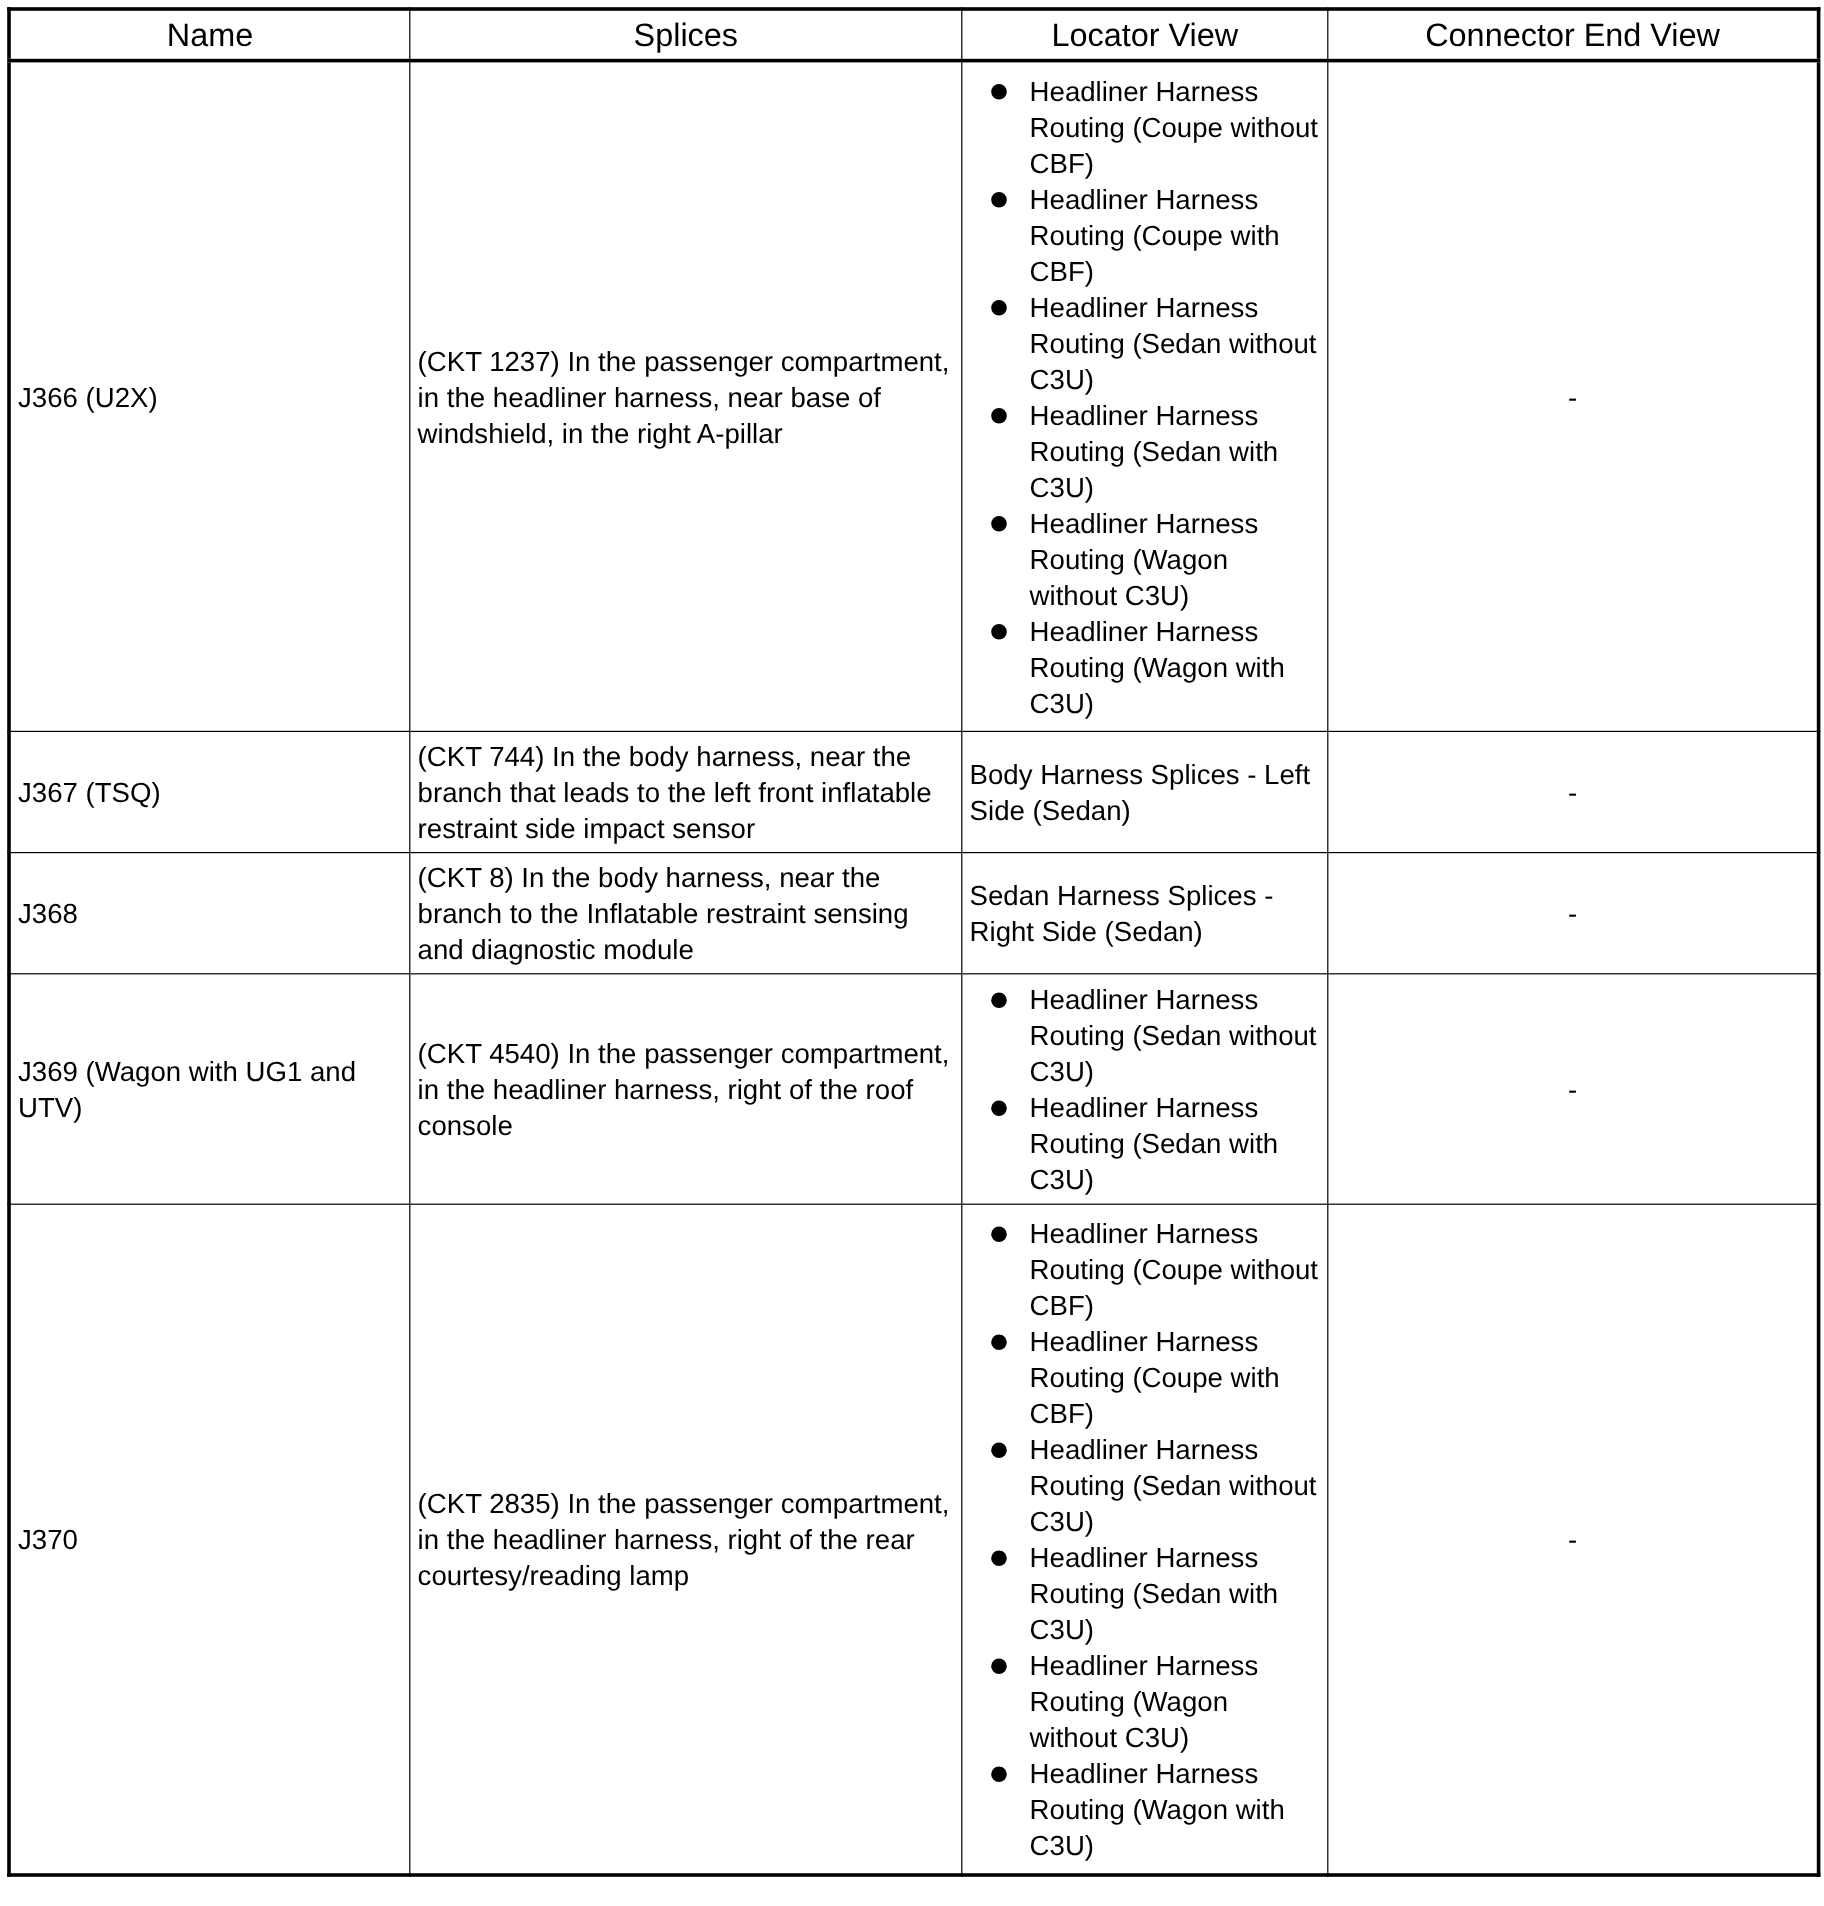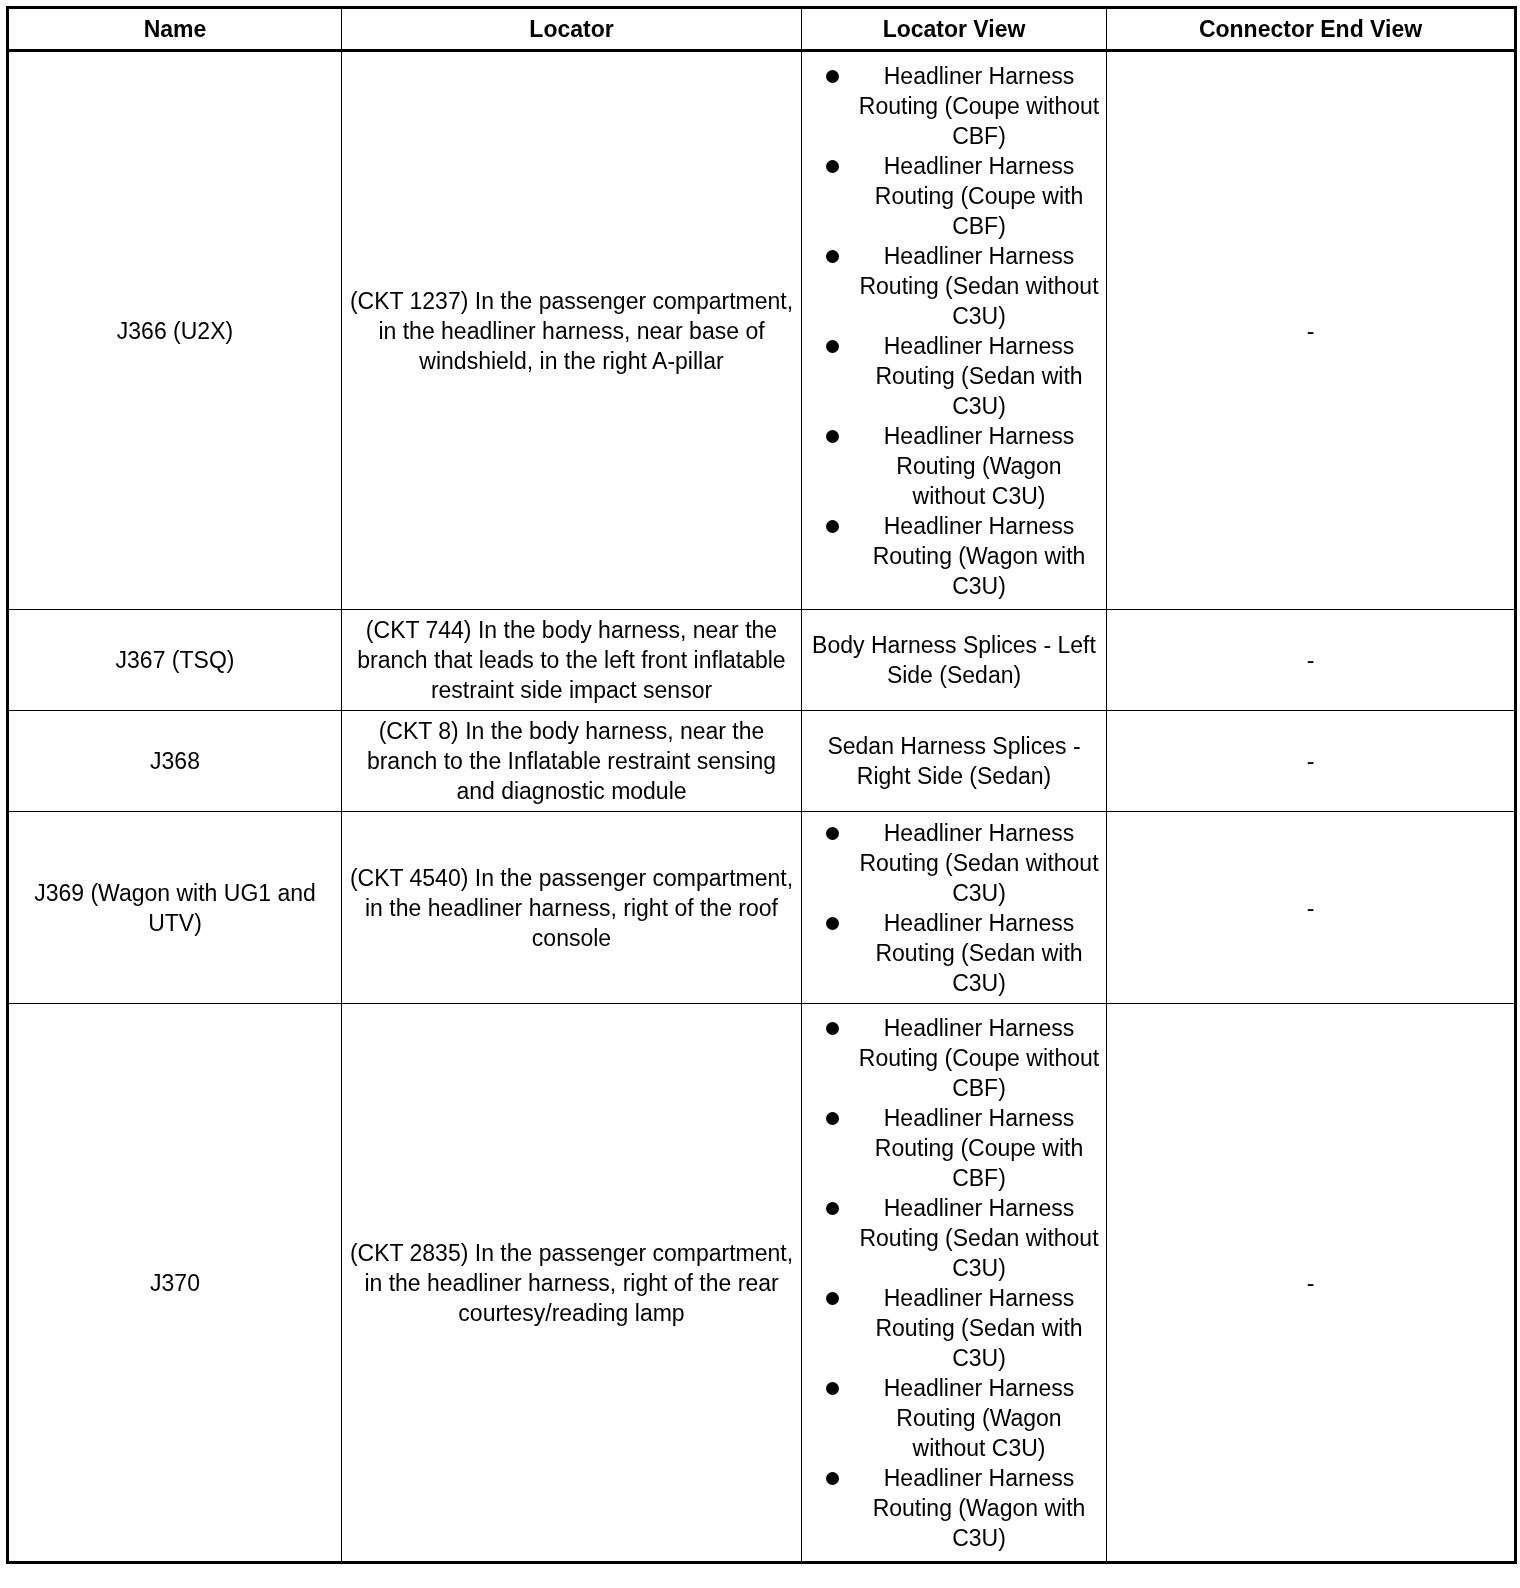--- a/index.html
+++ b/index.html
@@ -5,23 +5,23 @@
   html, body { margin: 0; padding: 0; background: #ffffff; }
   body { width: 1520px; height: 1588px; position: relative; font-family: "Liberation Sans", sans-serif; color: #000; }
   table.doc {
     position: absolute; left: 6px; top: 6px;
     width: 1508px; border-collapse: collapse;
     border: 3px solid #000; table-layout: fixed;
     font-family: "Liberation Sans", sans-serif;
     font-size: 23px; line-height: 30px;
   }
   th, td { border: 1.5px solid #000; vertical-align: middle; }
-  th { font-weight: bold; height: 40px; text-align: center; padding: 0 4px; font-size: 23px; }
+  th { font-weight: normal; height: 40px; text-align: center; padding: 0 4px; font-size: 27px; }
   thead tr { border-bottom: 3px solid #000; }
-  td { padding: 0 6px; text-align: center; }
+  td { padding: 0 6px; text-align: left; }
   td.cev { text-align: center; }
   col.c1 { width: 334px; }
   col.c2 { width: 460px; }
   col.c3 { width: 305px; }
   col.c4 { width: 409px; }
   ul.loc { list-style: none; margin: 0; padding: 0; }
   ul.loc li { position: relative; padding-left: 50px; }
   ul.loc li .bullet { position: absolute; left: 18px; top: 9px; width: 13px; height: 13px; border-radius: 50%; background: #000; }
   tr.r1 td { height: 557px; }
   tr.r2 td { height: 100px; }
@@ -35,21 +35,21 @@
 <table class="doc">
   <colgroup>
       <col class="c1">
       <col class="c2">
       <col class="c3">
       <col class="c4">
     </colgroup>
   <thead>
     <tr>
       <th>Name</th>
-      <th>Locator</th>
+      <th>Splices</th>
       <th>Locator View</th>
       <th>Connector End View</th>
     </tr>
   </thead>
   <tbody>
 
     <tr class="r1">
       <td>J366 (U2X)</td>
       <td>(CKT 1237) In the passenger compartment, in the headliner harness, near base of windshield, in the right A-pillar</td>
       <td>

